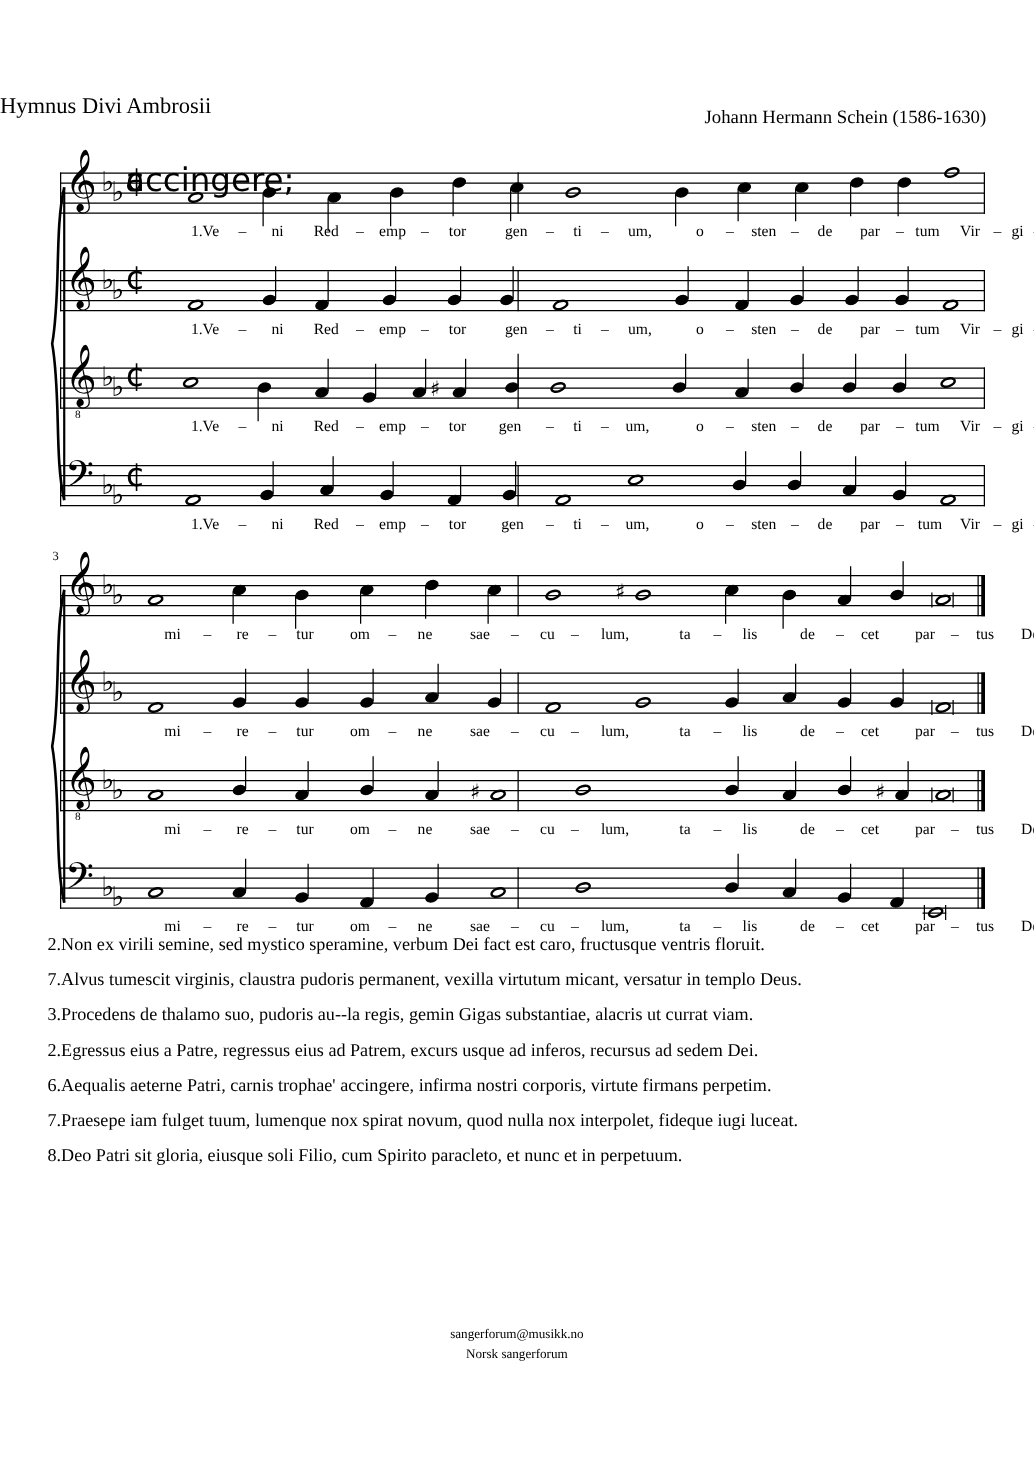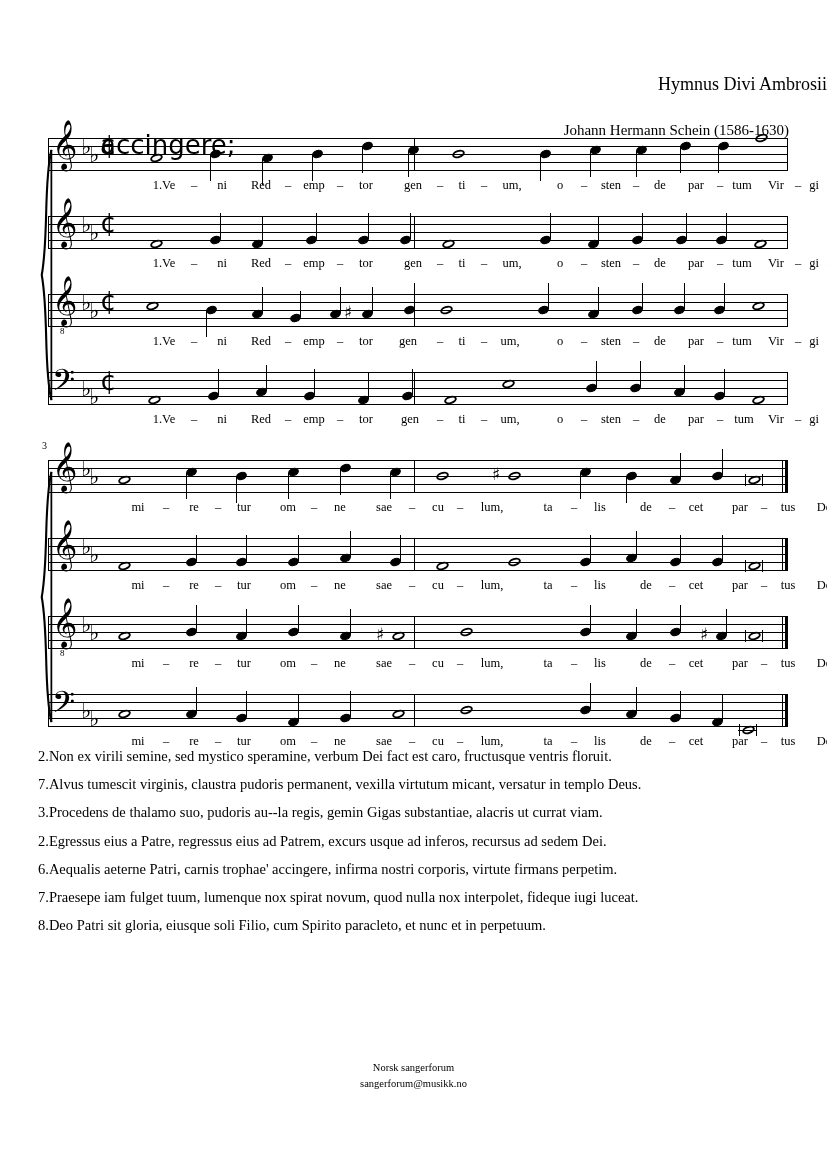--- a/index.html
+++ b/index.html
@@ -29,29 +29,28 @@
     text-align: center;
     font-size: 32px;
     font-family: "Liberation Serif", serif;
     letter-spacing: 0.2px;
   }
   .subtitle {
     position: absolute;
     top: 74px;
     left: 0;
     width: 827px;
-    text-align: right;
+    text-align: left;
     font-size: 18px;
   }
   .composer {
     position: absolute;
     top: 86px;
     right: 38px;
     font-size: 15px;
-    margin-top: 36px;
   }
   
   .system {
     position: absolute;
     left: 40px;
     width: 748px;
   }
   .system-1 { top: 130px; }
   .system-2 { top: 452px; }
 
@@ -1032,17 +1031,17 @@
     <div class="verse">2.Non ex virili semine, sed mystico speramine, verbum Dei fact est caro, fructusque ventris floruit.</div>
     <div class="verse">7.Alvus tumescit virginis, claustra pudoris permanent, vexilla virtutum micant, versatur in templo Deus.</div>
     <div class="verse">3.Procedens de thalamo suo, pudoris au--la regis, gemin Gigas substantiae, alacris ut currat viam.</div>
     <div class="verse">2.Egressus eius a Patre, regressus eius ad Patrem, excurs usque ad inferos, recursus ad sedem Dei.</div>
     <div class="verse">6.Aequalis aeterne Patri, carnis trophae' accingere, infirma nostri corporis, virtute firmans perpetim.</div>
     <div class="verse">7.Praesepe iam fulget tuum, lumenque nox spirat novum, quod nulla nox interpolet, fideque iugi luceat.</div>
     <div class="verse">8.Deo Patri sit gloria, eiusque soli Filio, cum Spirito paracleto, et nunc et in perpetuum.</div>
   </div>
 
   <div class="footer">
+    <div>sangerforum@musikk.no</div>
     <div>Norsk sangerforum</div>
-    <div>sangerforum@musikk.no</div>
   </div>
 
 </div>
 
 </body></html>

